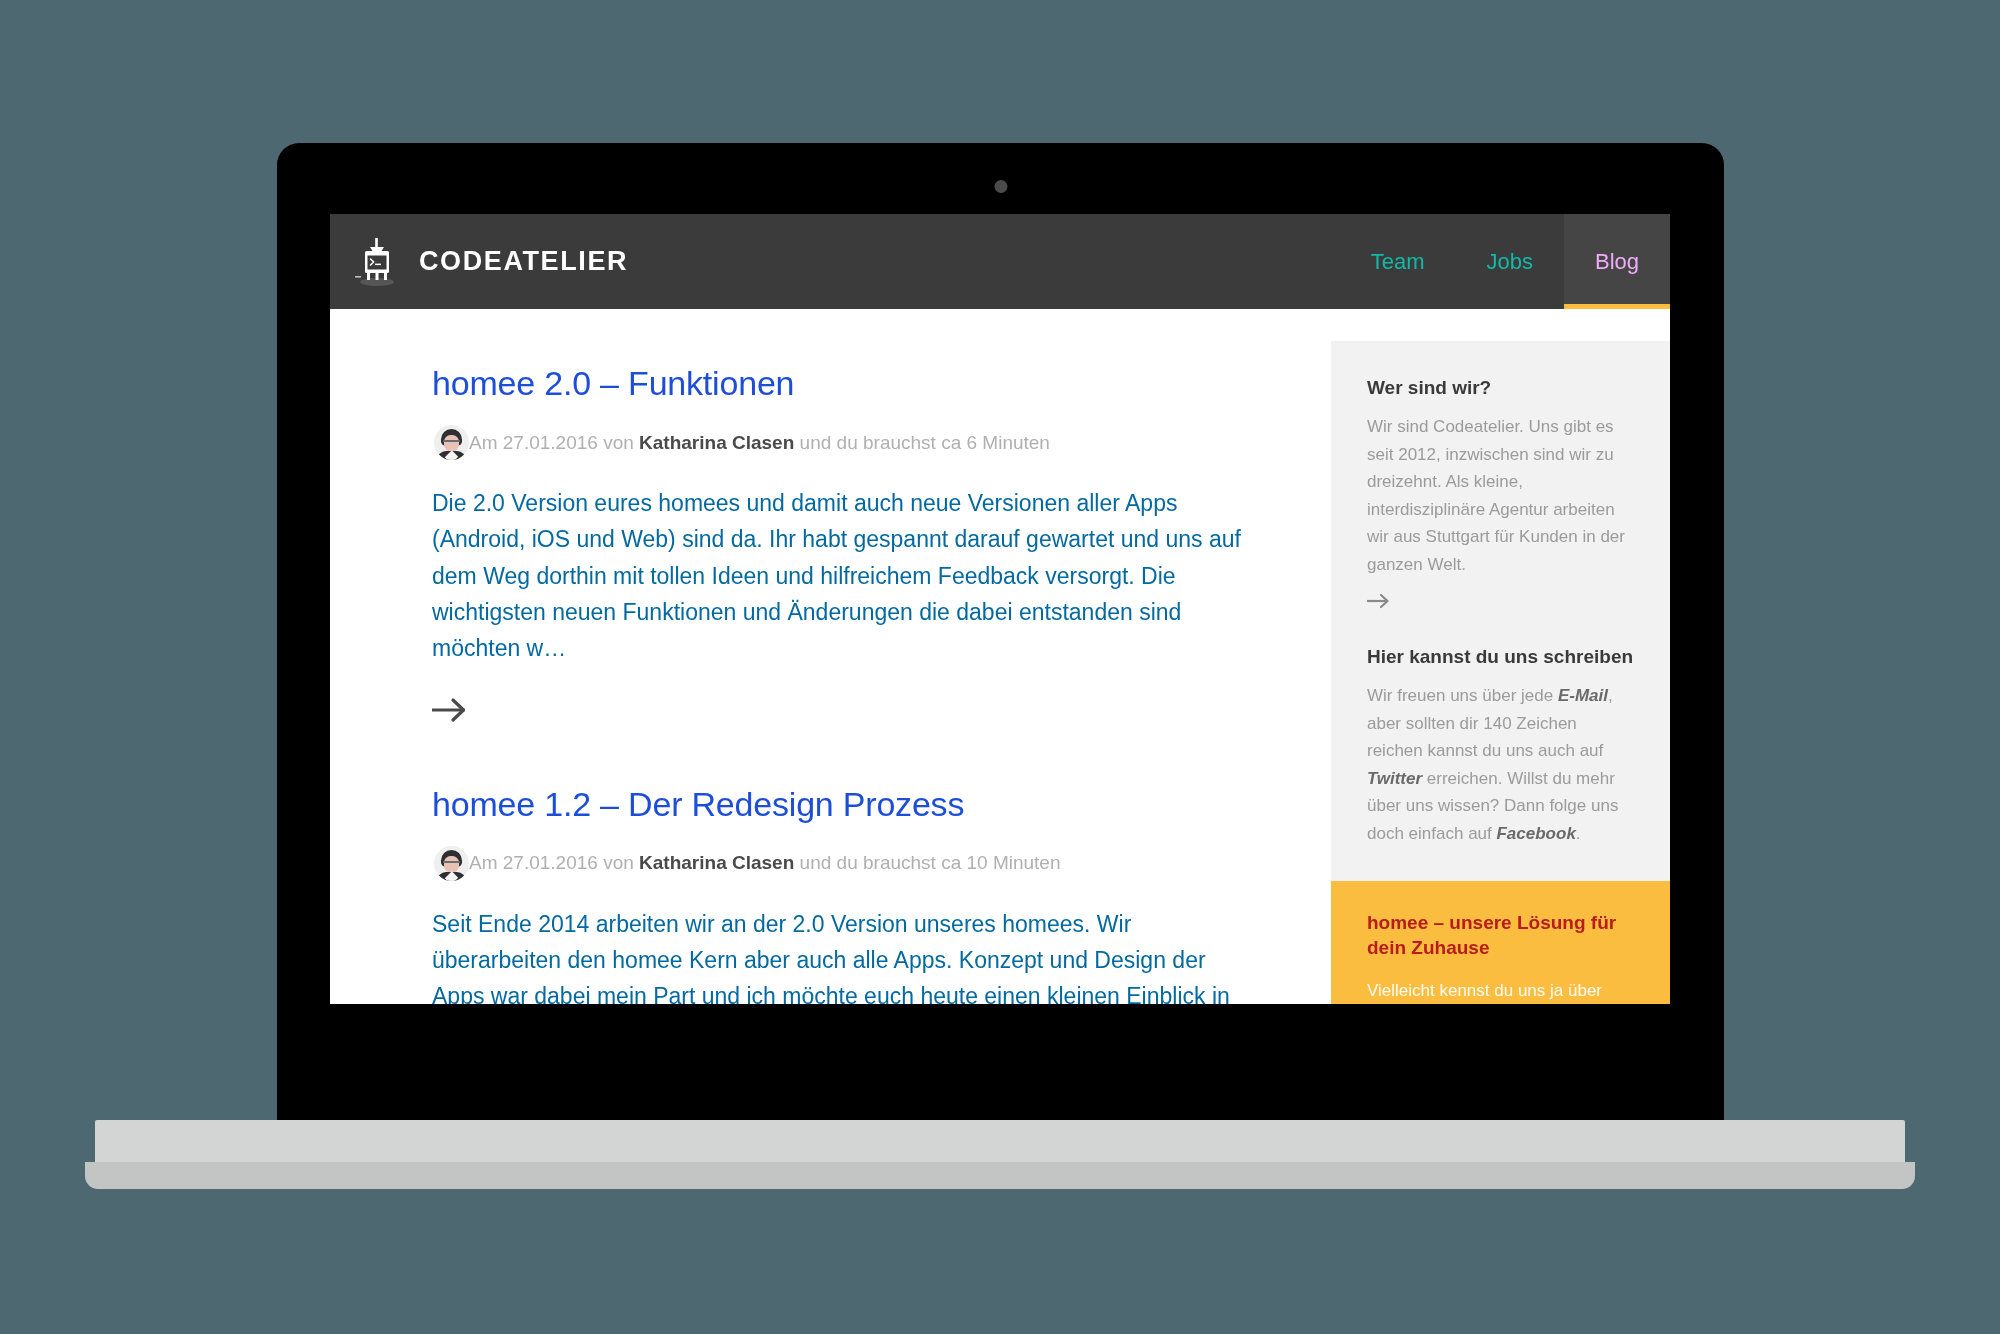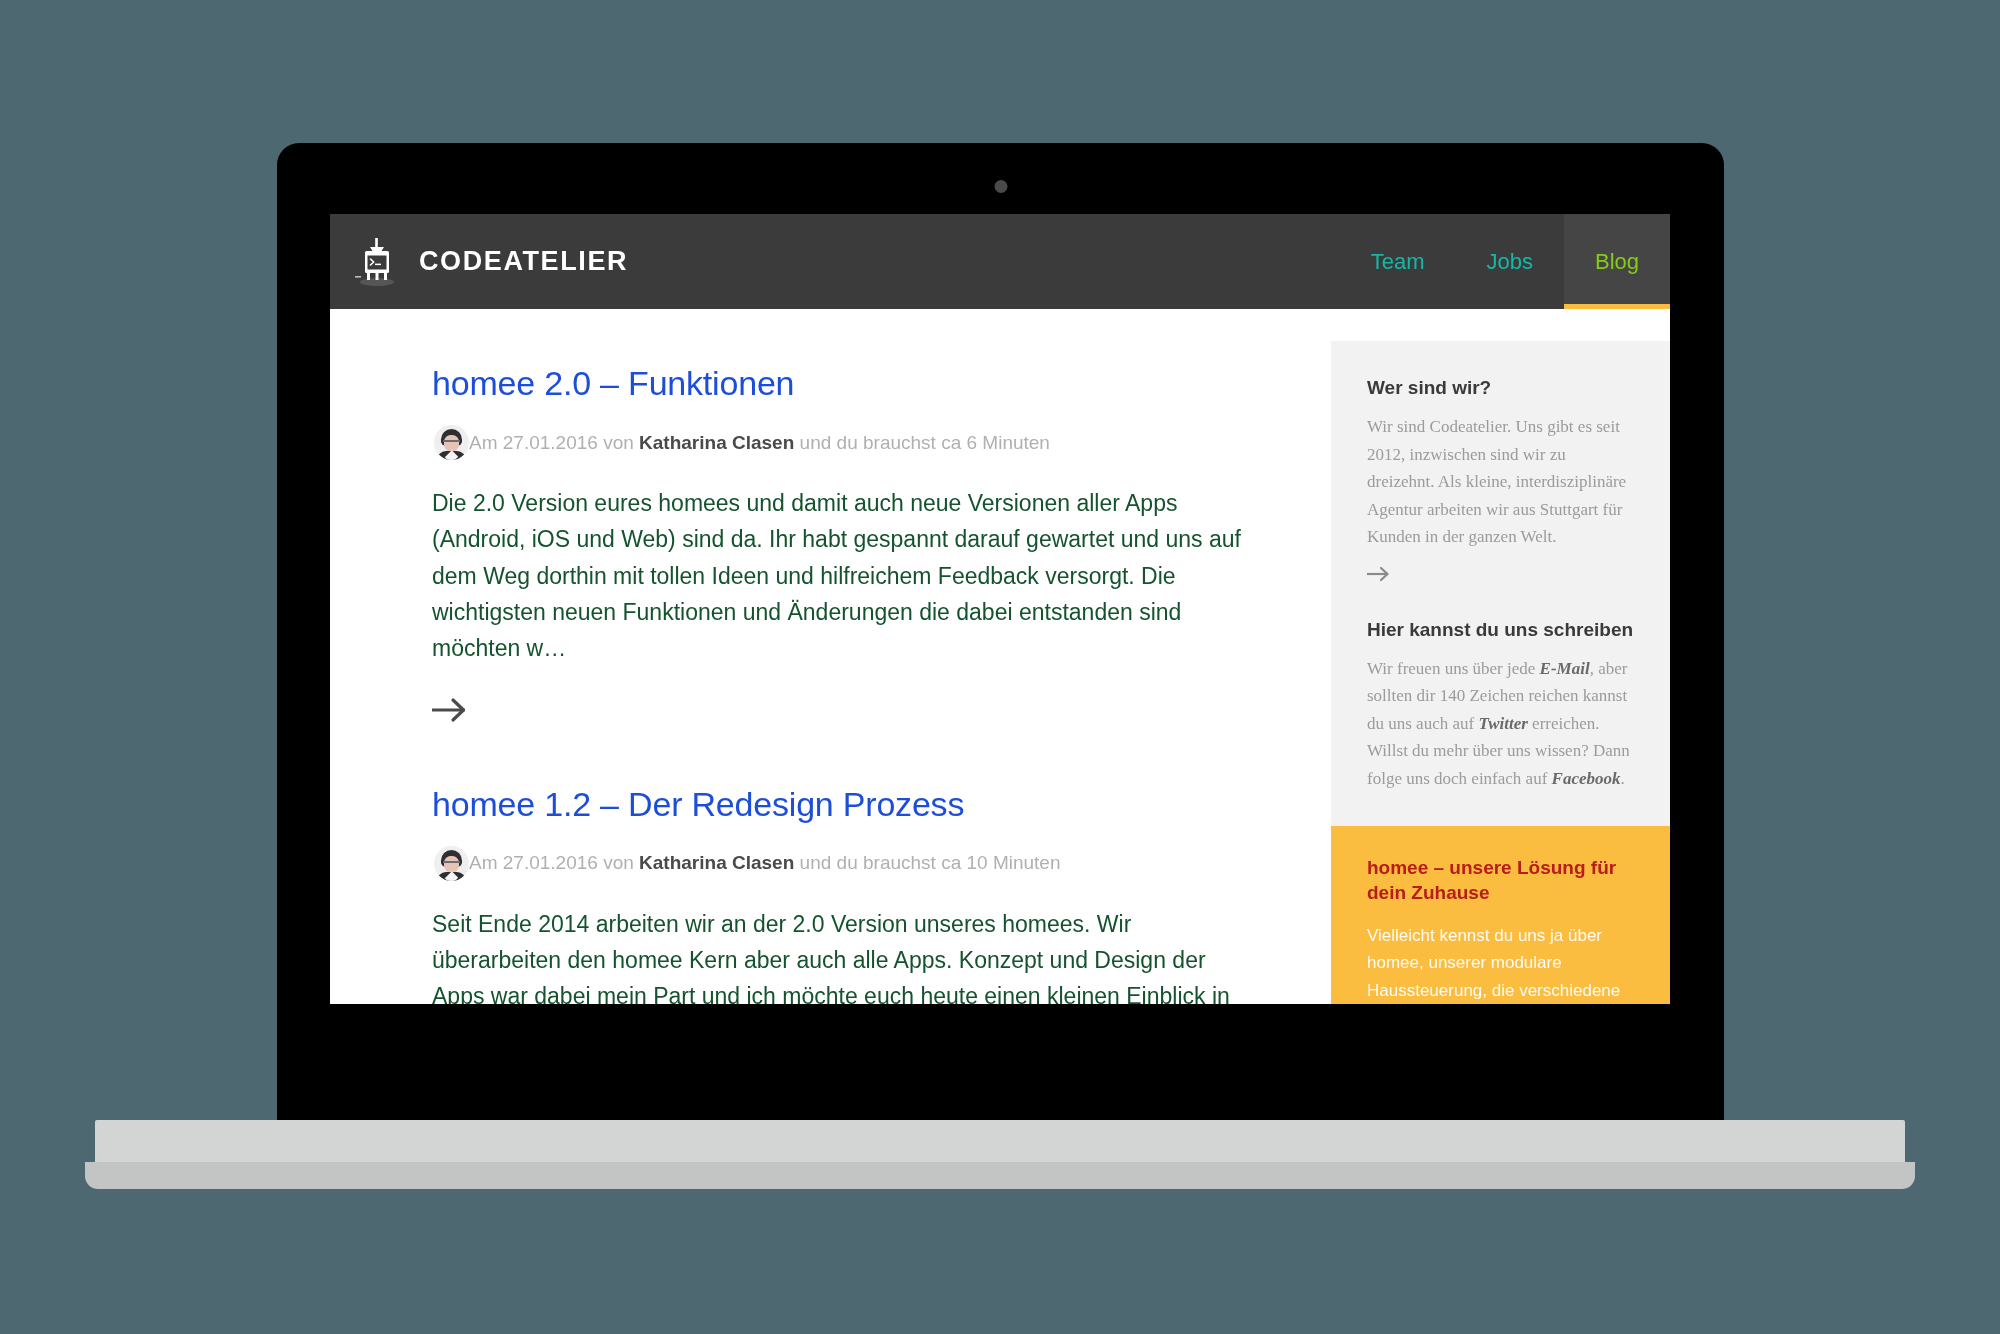--- a/index.html
+++ b/index.html
@@ -128,21 +128,21 @@
     display: flex;
     align-items: center;
     padding: 0 31px;
     color: #14b8a6;
     font-size: 22px;
     position: relative;
     cursor: pointer;
   }
   .nav-item.active {
     background: #454545;
-    color: #84cc16;
+    color: #f0abfc;
   }
   .nav-item.active::after {
     content: "";
     position: absolute;
     left: 0; right: 0; bottom: 0;
     height: 5px;
     background: #fbbd40;
   }
 
   
@@ -221,21 +221,21 @@
 
   .meta-text {
     font-size: 19px;
     color: #b0b0b0;
   }
   .meta-text b { color: #4a4a4a; font-weight: bold; }
 
   .post-excerpt {
     font-size: 23px;
     line-height: 1.58;
-    color: #14532d;
+    color: #0369a1;
     max-width: 850px;
   }
 
   .read-more {
     margin-top: 30px;
     display: inline-block;
     cursor: pointer;
   }
   .arrow-svg { display: block; }
 
@@ -254,21 +254,20 @@
     font-size: 19px;
     font-weight: bold;
     color: #3a3a3a;
     margin-bottom: 14px;
   }
 
   .side-text {
     font-size: 17px;
     line-height: 1.62;
     color: #9b9b9b;
-    font-family: Liberation Serif, serif;
   }
   .side-text i {
     font-style: italic;
     font-weight: bold;
     color: #6a6a6a;
   }
 
   .side-arrow { margin-top: 14px; display: inline-block; cursor: pointer; }
 
   .promo {

